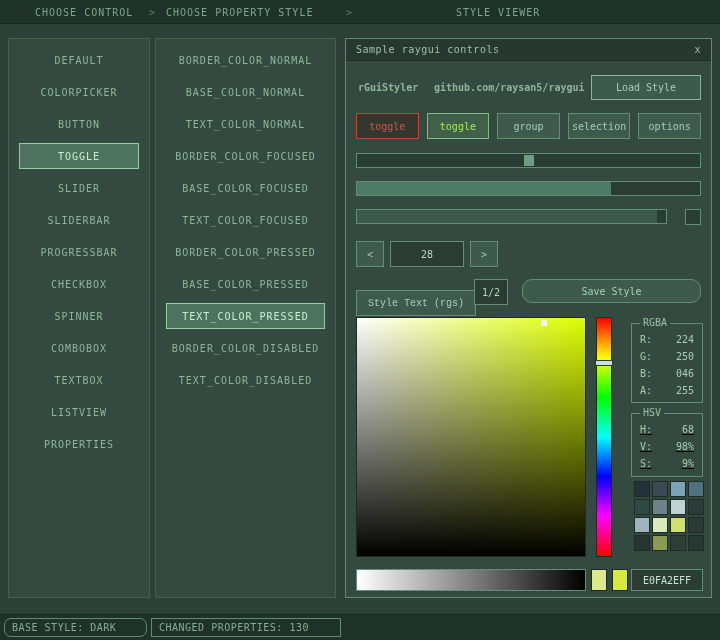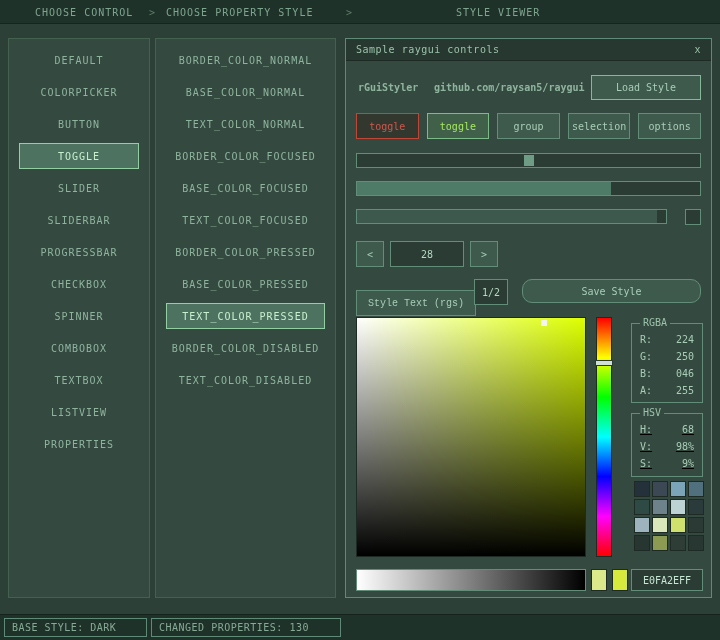--- a/index.html
+++ b/index.html
@@ -247,18 +247,18 @@
 
       <div class="grayscale"></div>
       <div class="mini" style="left: 245px; background: rgb(220, 233, 138);"></div>
       <div class="mini" style="left: 266px; background: rgb(214, 233, 60);"></div>
       <div class="hexbox">E0FA2EFF</div>
 
     </div>
   </section>
 
   <footer class="statusbar">
-    <div class="status-box" style="left:4px; width:143px;">BASE STYLE: DARK</div>
+    <div class="status-box" style="left:4px; width:143px;border-radius:7px;">BASE STYLE: DARK</div>
     <div class="status-box" style="left:151px; width:190px;">CHANGED PROPERTIES: 130</div>
     <span class="powered">powered by raylib and raygui</span>
   </footer>
 
 </div>
 
 </body></html>

